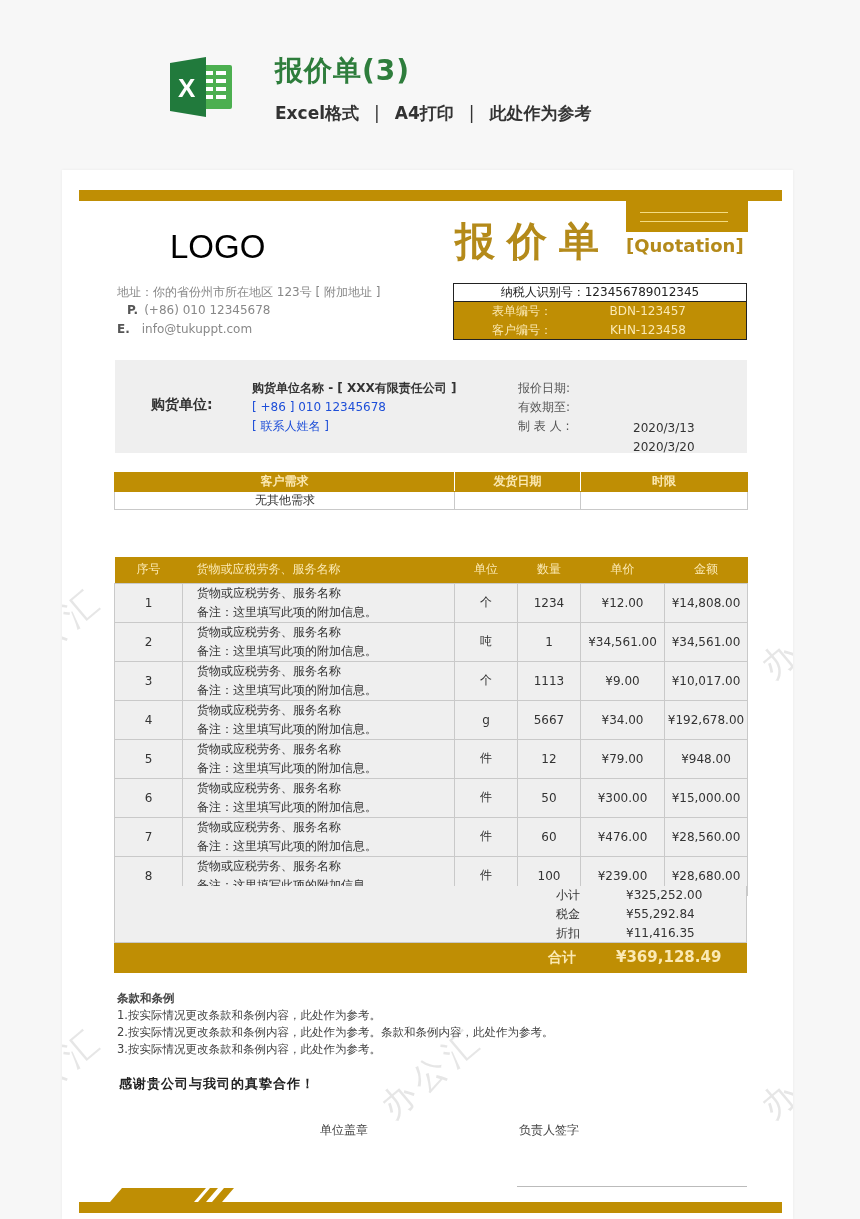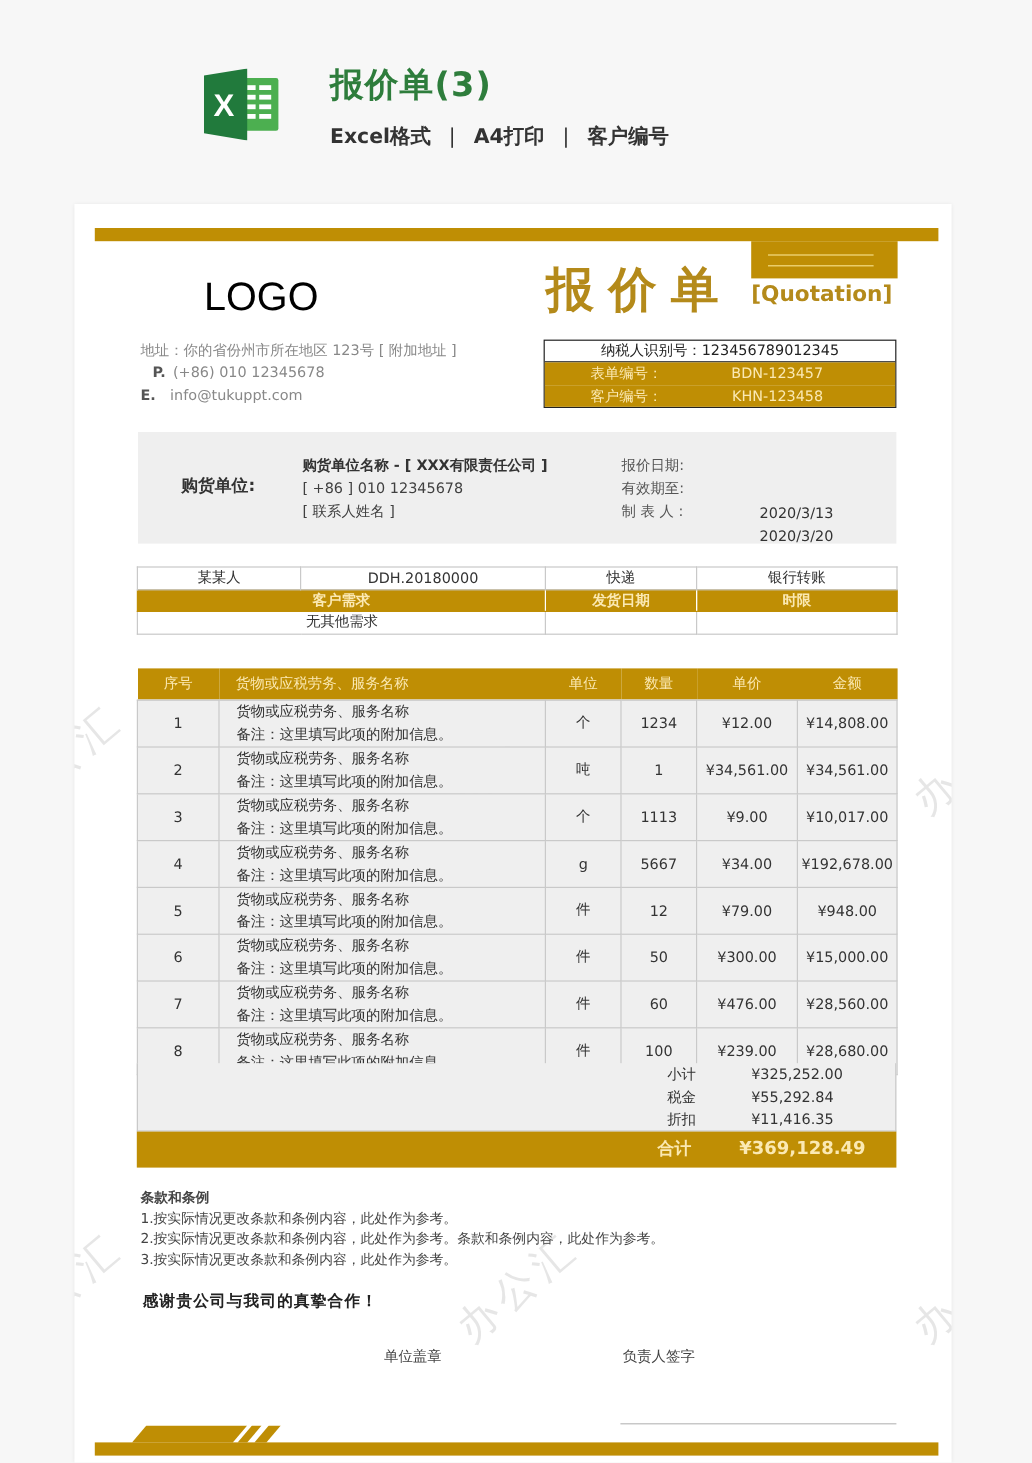--- a/index.html
+++ b/index.html
@@ -30,21 +30,21 @@
   .taxbox .r1 { height: 18px; border-bottom: 1.5px solid #222; font-size: 12px; text-align: center; line-height: 17px; color: #222; }
   .taxbox .r { height: 18.5px; display: flex; font-size: 12px; color: #fbe9b3; line-height: 18px; background: #bf8e04; }
   .taxbox .r .k { width: 108px; text-align: right; padding-right: 10px; }
   .taxbox .r .v { flex: 1; text-align: right; padding-right: 60px; }
 
   
   .buyer { position: absolute; left: 53px; top: 190px; width: 632px; height: 93px; background: #efefef; }
   .buyer .lbl { position: absolute; left: 36px; top: 36px; font-size: 14px; font-weight: bold; color: #333; }
   .buyer .c1 { position: absolute; left: 137px; top: 19px; font-size: 12px; line-height: 19px; }
   .buyer .c1 .nm { font-weight: bold; color: #333; }
-  .buyer .c1 .g { color: #404040; }
+  .buyer .c1 .g { color: #1d4ed8; }
   .buyer .c2 { position: absolute; left: 403px; top: 19px; font-size: 12px; line-height: 19px; color: #555; }
   .buyer .c3 { position: absolute; left: 518px; top: 19px; font-size: 12px; line-height: 19px; color: #333; margin-top: 40px; }
 
   
   table { border-collapse: collapse; table-layout: fixed; }
   .info { position: absolute; left: 52px; top: 302px; width: 633px; }
   .info td { height: 18.5px; border: 1px solid #c9c9c9; font-size: 12px; text-align: center; color: #333; }
   .info tr.h td { background: #bf8e04; color: #fbe9b3; font-weight: bold; border-color: #bf8e04; border-right-color: #fff; }
   .info tr.h td:last-child { border-right-color: #bf8e04; }
 
@@ -89,21 +89,21 @@
       <rect x="36" y="30" width="7" height="4"></rect>
         <rect x="46" y="30" width="10" height="4"></rect>
       <rect x="36" y="38" width="7" height="4"></rect>
         <rect x="46" y="38" width="10" height="4"></rect>
     </g>
     <polygon points="0,6 36,0 36,60 0,54" fill="#217a3c"></polygon>
     <text x="8" y="40" font-family="Liberation Sans, sans-serif" font-size="26" font-weight="bold" fill="#fff">X</text>
   </svg>
   <div class="banner-title">报价单(3)</div>
   <div class="banner-sub">
-    <span>Excel格式</span><span class="sep">|</span><span>A4打印</span><span class="sep">|</span><span>客户编号</span>
+    <span>Excel格式</span><span class="sep">|</span><span>A4打印</span><span class="sep">|</span><span>此处作为参考</span>
   </div>
 </div>
 
 <div class="paper">
   <div class="wm" style="left:-70px; top:440px;">办公汇</div>
   <div class="wm" style="left:310px; top:440px;">办公汇</div>
   <div class="wm" style="left:690px; top:440px;">办公汇</div>
   <div class="wm" style="left:-70px; top:880px;">办公汇</div>
   <div class="wm" style="left:310px; top:880px;">办公汇</div>
   <div class="wm" style="left:690px; top:880px;">办公汇</div>
@@ -154,26 +154,20 @@
   </div>
 
   <table class="info">
     <colgroup>
         <col style="width:136px">
         <col style="width:204px">
         <col style="width:126px">
         <col style="width:167px">
       </colgroup>
     <tbody>
-    <tr>
-      <td>某某人</td>
-      <td>DDH.20180000</td>
-      <td>快递</td>
-      <td>银行转账</td>
-    </tr>
     <tr class="h">
       <td colspan="2">客户需求</td>
       <td>发货日期</td>
       <td>时限</td>
     </tr>
     <tr>
       <td colspan="2" style="text-align:left; padding-left:140px;">无其他需求</td>
       <td></td>
       <td></td>
     </tr>

